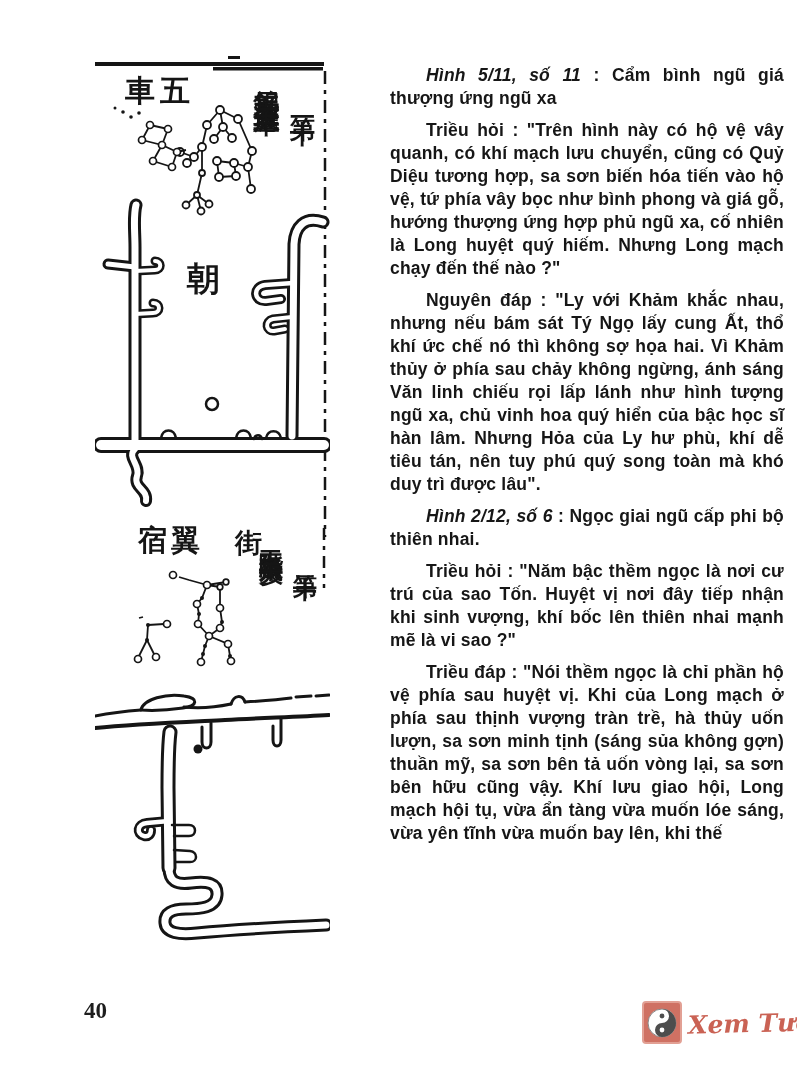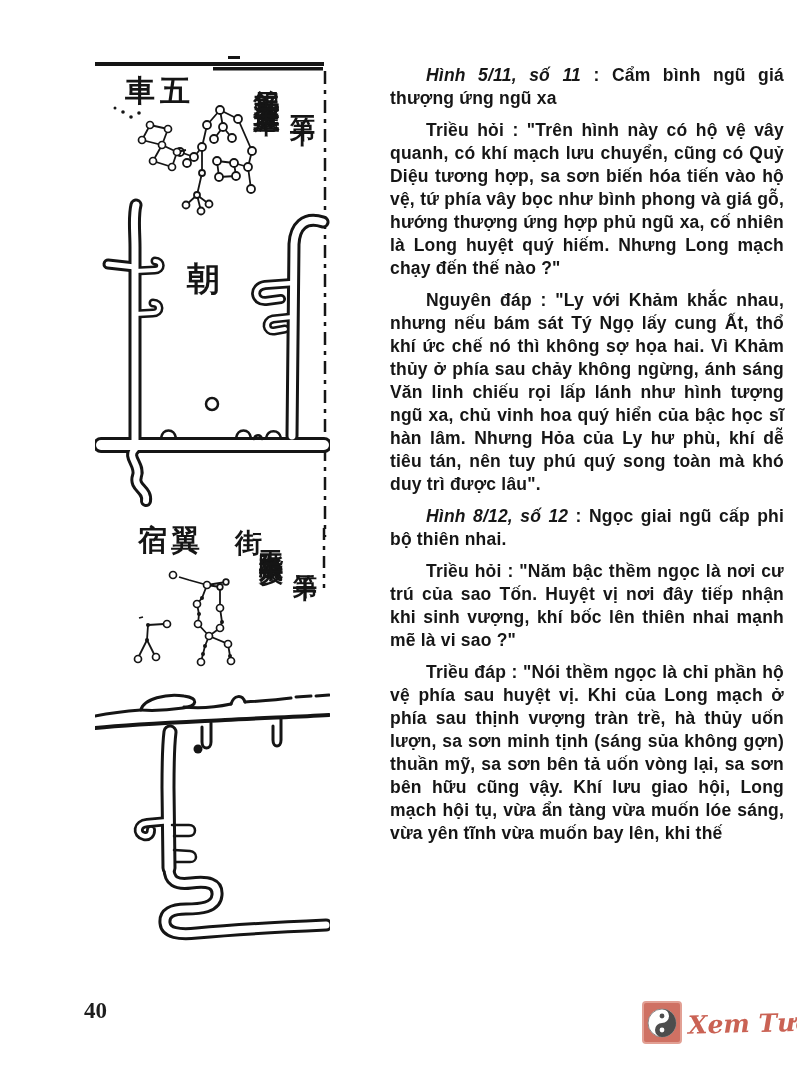--- a/index.html
+++ b/index.html
@@ -256,21 +256,21 @@
     <div class="cjk fig2-corner">宿翼</div>
     <div class="cjk fig2-street">街</div>
     <div class="cjk v-text fig2-title">玉階五級飛步天</div>
     <div class="cjk v-text fig2-index">第十二</div>
   </div>
 
   <div class="text-col">
     <p class="para"><span class="lead">Hình 5/11, số 11</span><span> : Cẩm bình ngũ giá thượng ứng ngũ xa</span></p>
     <p class="para"><span class="lead"></span><span>Triều hỏi : "Trên hình này có hộ vệ vây quanh, có khí mạch lưu chuyển, cũng có Quỷ Diệu tương hợp, sa sơn biến hóa tiến vào hộ vệ, tứ phía vây bọc như bình phong và giá gỗ, hướng thượng ứng hợp phủ ngũ xa, cố nhiên là Long huyệt quý hiếm. Nhưng Long mạch chạy đến thế nào ?"</span></p>
     <p class="para"><span class="lead"></span><span>Nguyên đáp : "Ly với Khảm khắc nhau, nhưng nếu bám sát Tý Ngọ lấy cung Ất, thổ khí ức chế nó thì không sợ họa hai. Vì Khảm thủy ở phía sau chảy không ngừng, ánh sáng Văn linh chiếu rọi lấp lánh như hình tượng ngũ xa, chủ vinh hoa quý hiển của bậc học sĩ hàn lâm. Nhưng Hỏa của Ly hư phù, khí dễ tiêu tán, nên tuy phú quý song toàn mà khó duy trì được lâu".</span></p>
-    <p class="para"><span class="lead">Hình 8/12, số 12</span><span> : Ngọc giai ngũ cấp phi bộ thiên nhai.</span></p>
+    <p class="para"><span class="lead">Hình 2/12, số 6</span><span> : Ngọc giai ngũ cấp phi bộ thiên nhai.</span></p>
     <p class="para"><span class="lead"></span><span>Triều hỏi : "Năm bậc thềm ngọc là nơi cư trú của sao Tốn. Huyệt vị nơi đây tiếp nhận khi sinh vượng, khí bốc lên thiên nhai mạnh mẽ là vi sao ?"</span></p>
     <p class="para"><span class="lead"></span><span>Triều đáp : "Nói thềm ngọc là chỉ phần hộ vệ phía sau huyệt vị. Khi của Long mạch ở phía sau thịnh vượng tràn trề, hà thủy uốn lượn, sa sơn minh tịnh (sáng sủa không gợn) thuần mỹ, sa sơn bên tả uốn vòng lại, sa sơn bên hữu cũng vậy. Khí lưu giao hội, Long mạch hội tụ, vừa ẩn tàng vừa muốn lóe sáng, vừa yên tĩnh vừa muốn bay lên, khi thế</span></p>
   </div>
 
   <div class="page-number">40</div>
 
   <div class="watermark">
     <div class="wm-badge">
       <svg width="32" height="32" viewBox="0 0 32 32">
         <circle cx="16" cy="16" r="14" fill="#ffffff" stroke="#8a8a8a" stroke-width="1"></circle>

